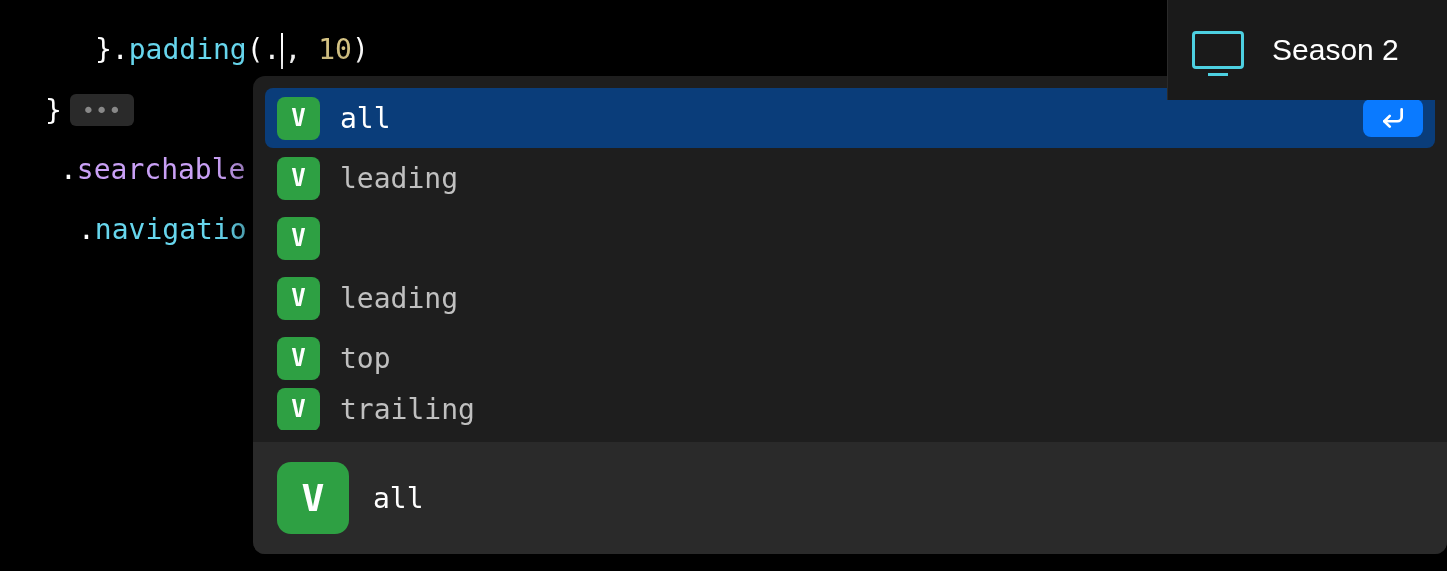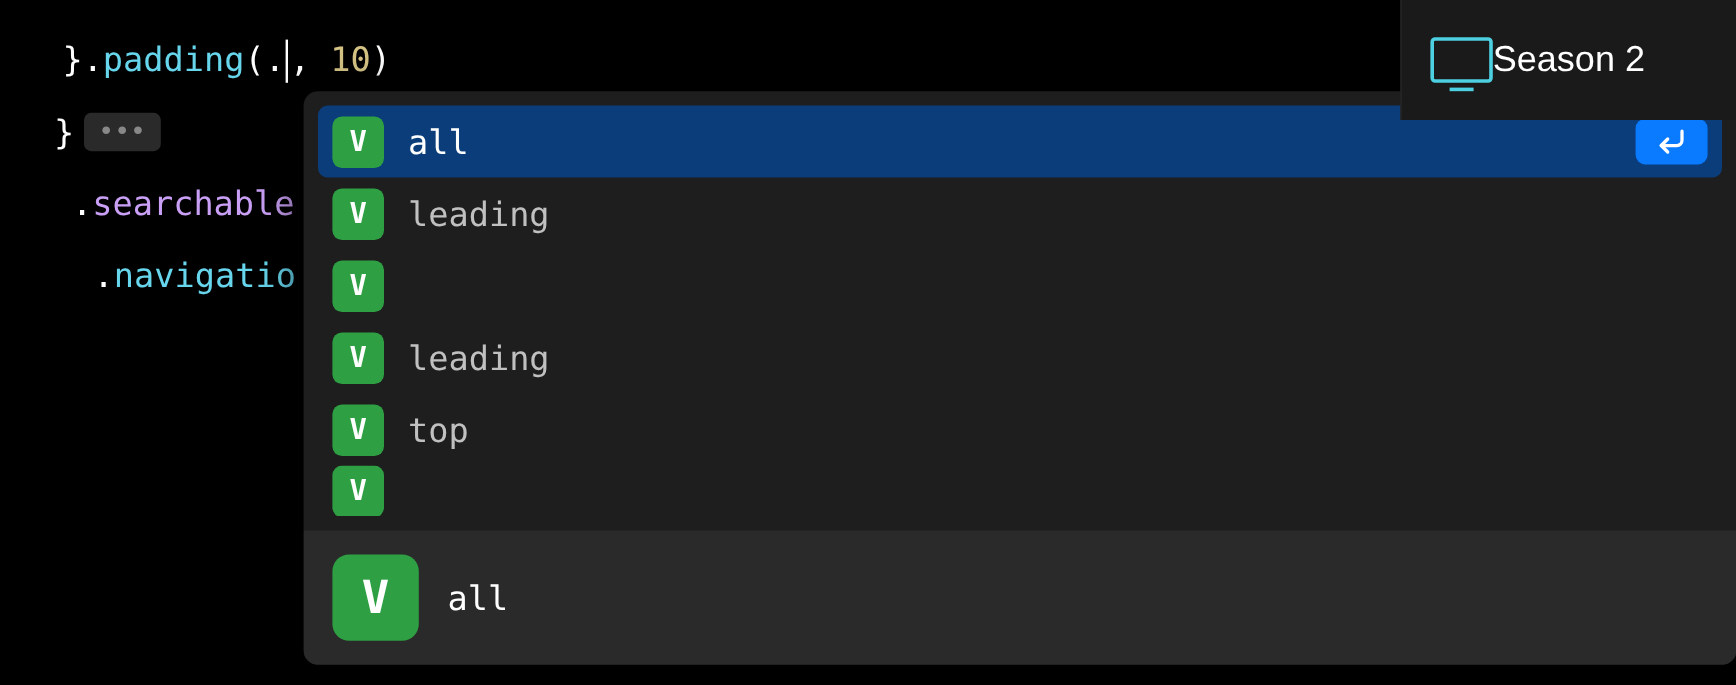--- a/index.html
+++ b/index.html
@@ -26,20 +26,21 @@
       padding-top: 20px;
     }
     .code-line {
       padding-left: 30px;
       line-height: 60px;
       height: 60px;
       white-space: pre;
     }
     .code-line-1 {
       padding-left: 52px;
+      margin-left: 43px;
     }
     .brace-line {
       display: flex;
       align-items: center;
       padding-left: 45px;
       height: 60px;
     }
     .closing-brace {
       color: #ffffff;
     }
@@ -164,20 +165,21 @@
     .right-panel {
       position: absolute;
       right: 0;
       top: 0;
       width: 280px;
       height: 100px;
       background: #1a1a1a;
       display: flex;
       align-items: center;
       padding: 0 24px;
+      gap: 28px;
       border-left: 1px solid #2a2a2a;
     }
     .monitor-icon {
       width: 52px;
       height: 38px;
       border: 3px solid #4dd0e1;
       border-radius: 4px;
       position: relative;
     }
     .monitor-icon::after {
@@ -242,20 +244,21 @@
     <div class="autocomplete-item">
       <div class="type-badge">V</div>
       <div class="autocomplete-label">leading</div>
     </div>
     <div class="autocomplete-item">
       <div class="type-badge">V</div>
       <div class="autocomplete-label">top</div>
     </div>
     <div class="autocomplete-item partial-item">
       <div class="type-badge">V</div>
+      <div class="autocomplete-label">trailing</div>
     </div>
   </div>
   <div class="doc-panel">
     <div class="doc-icon">V</div>
     <div class="doc-text">
       <div class="doc-title">all</div>
     </div>
   </div>
 </div>
 

